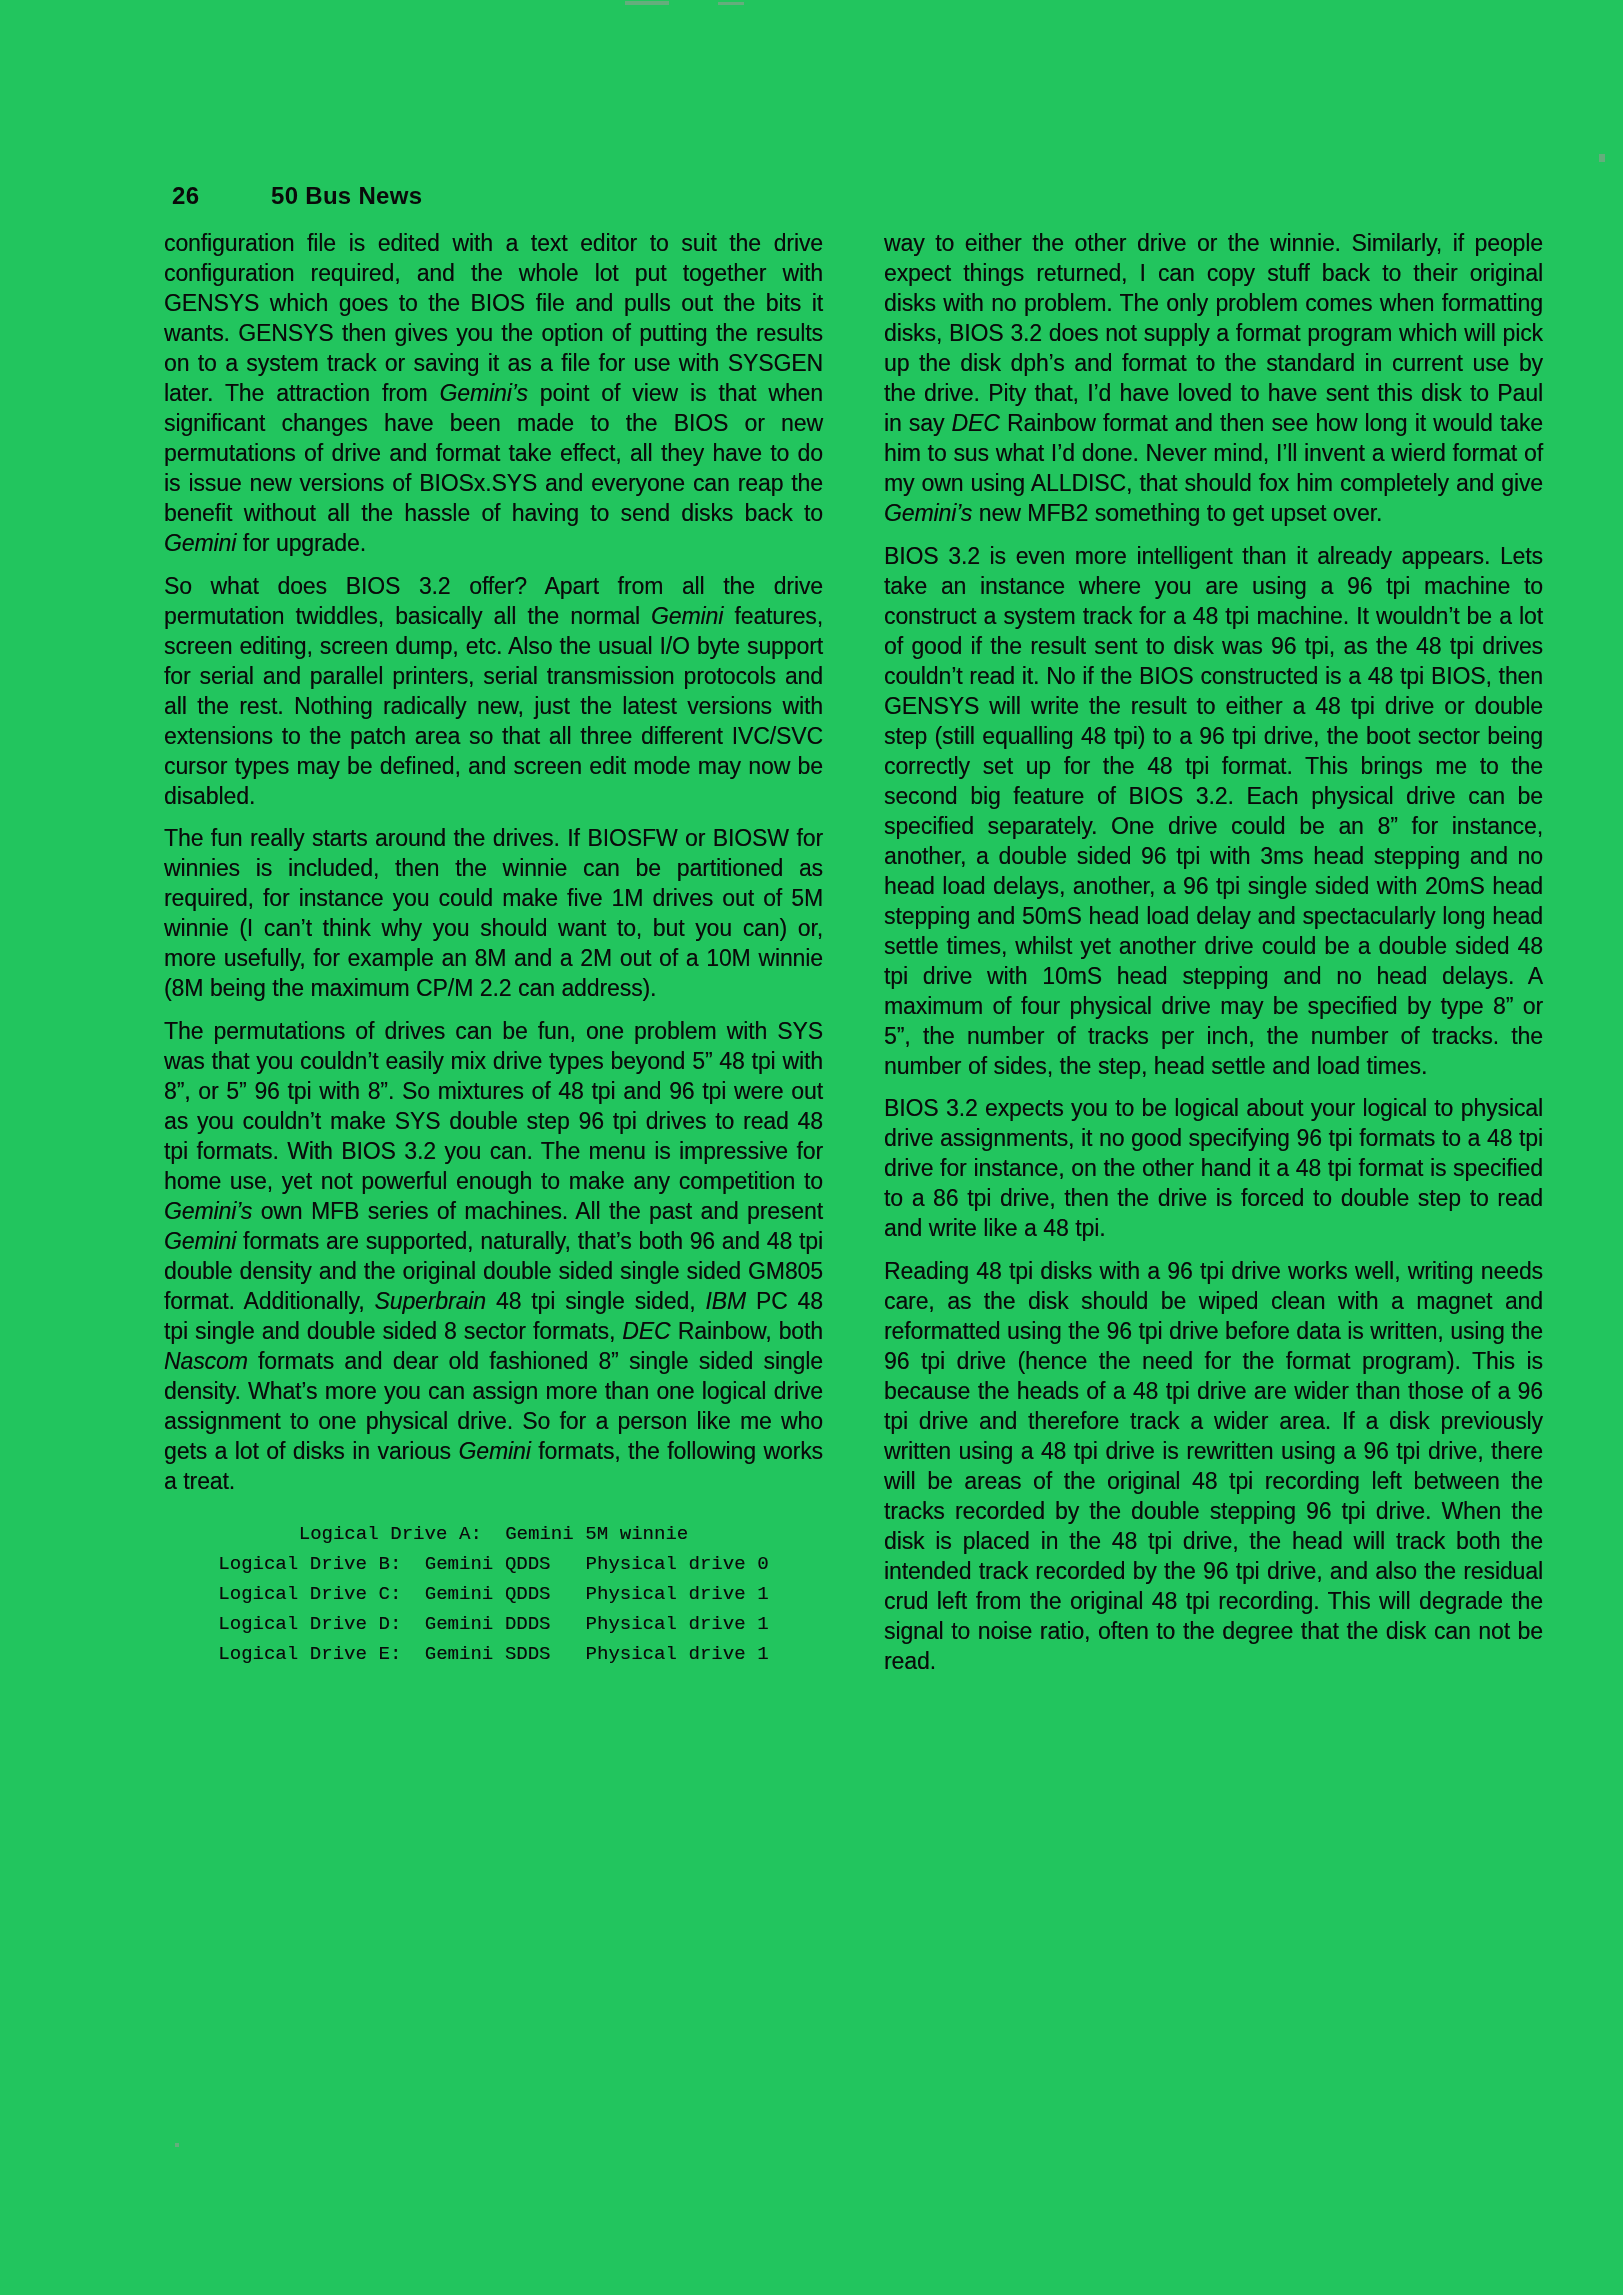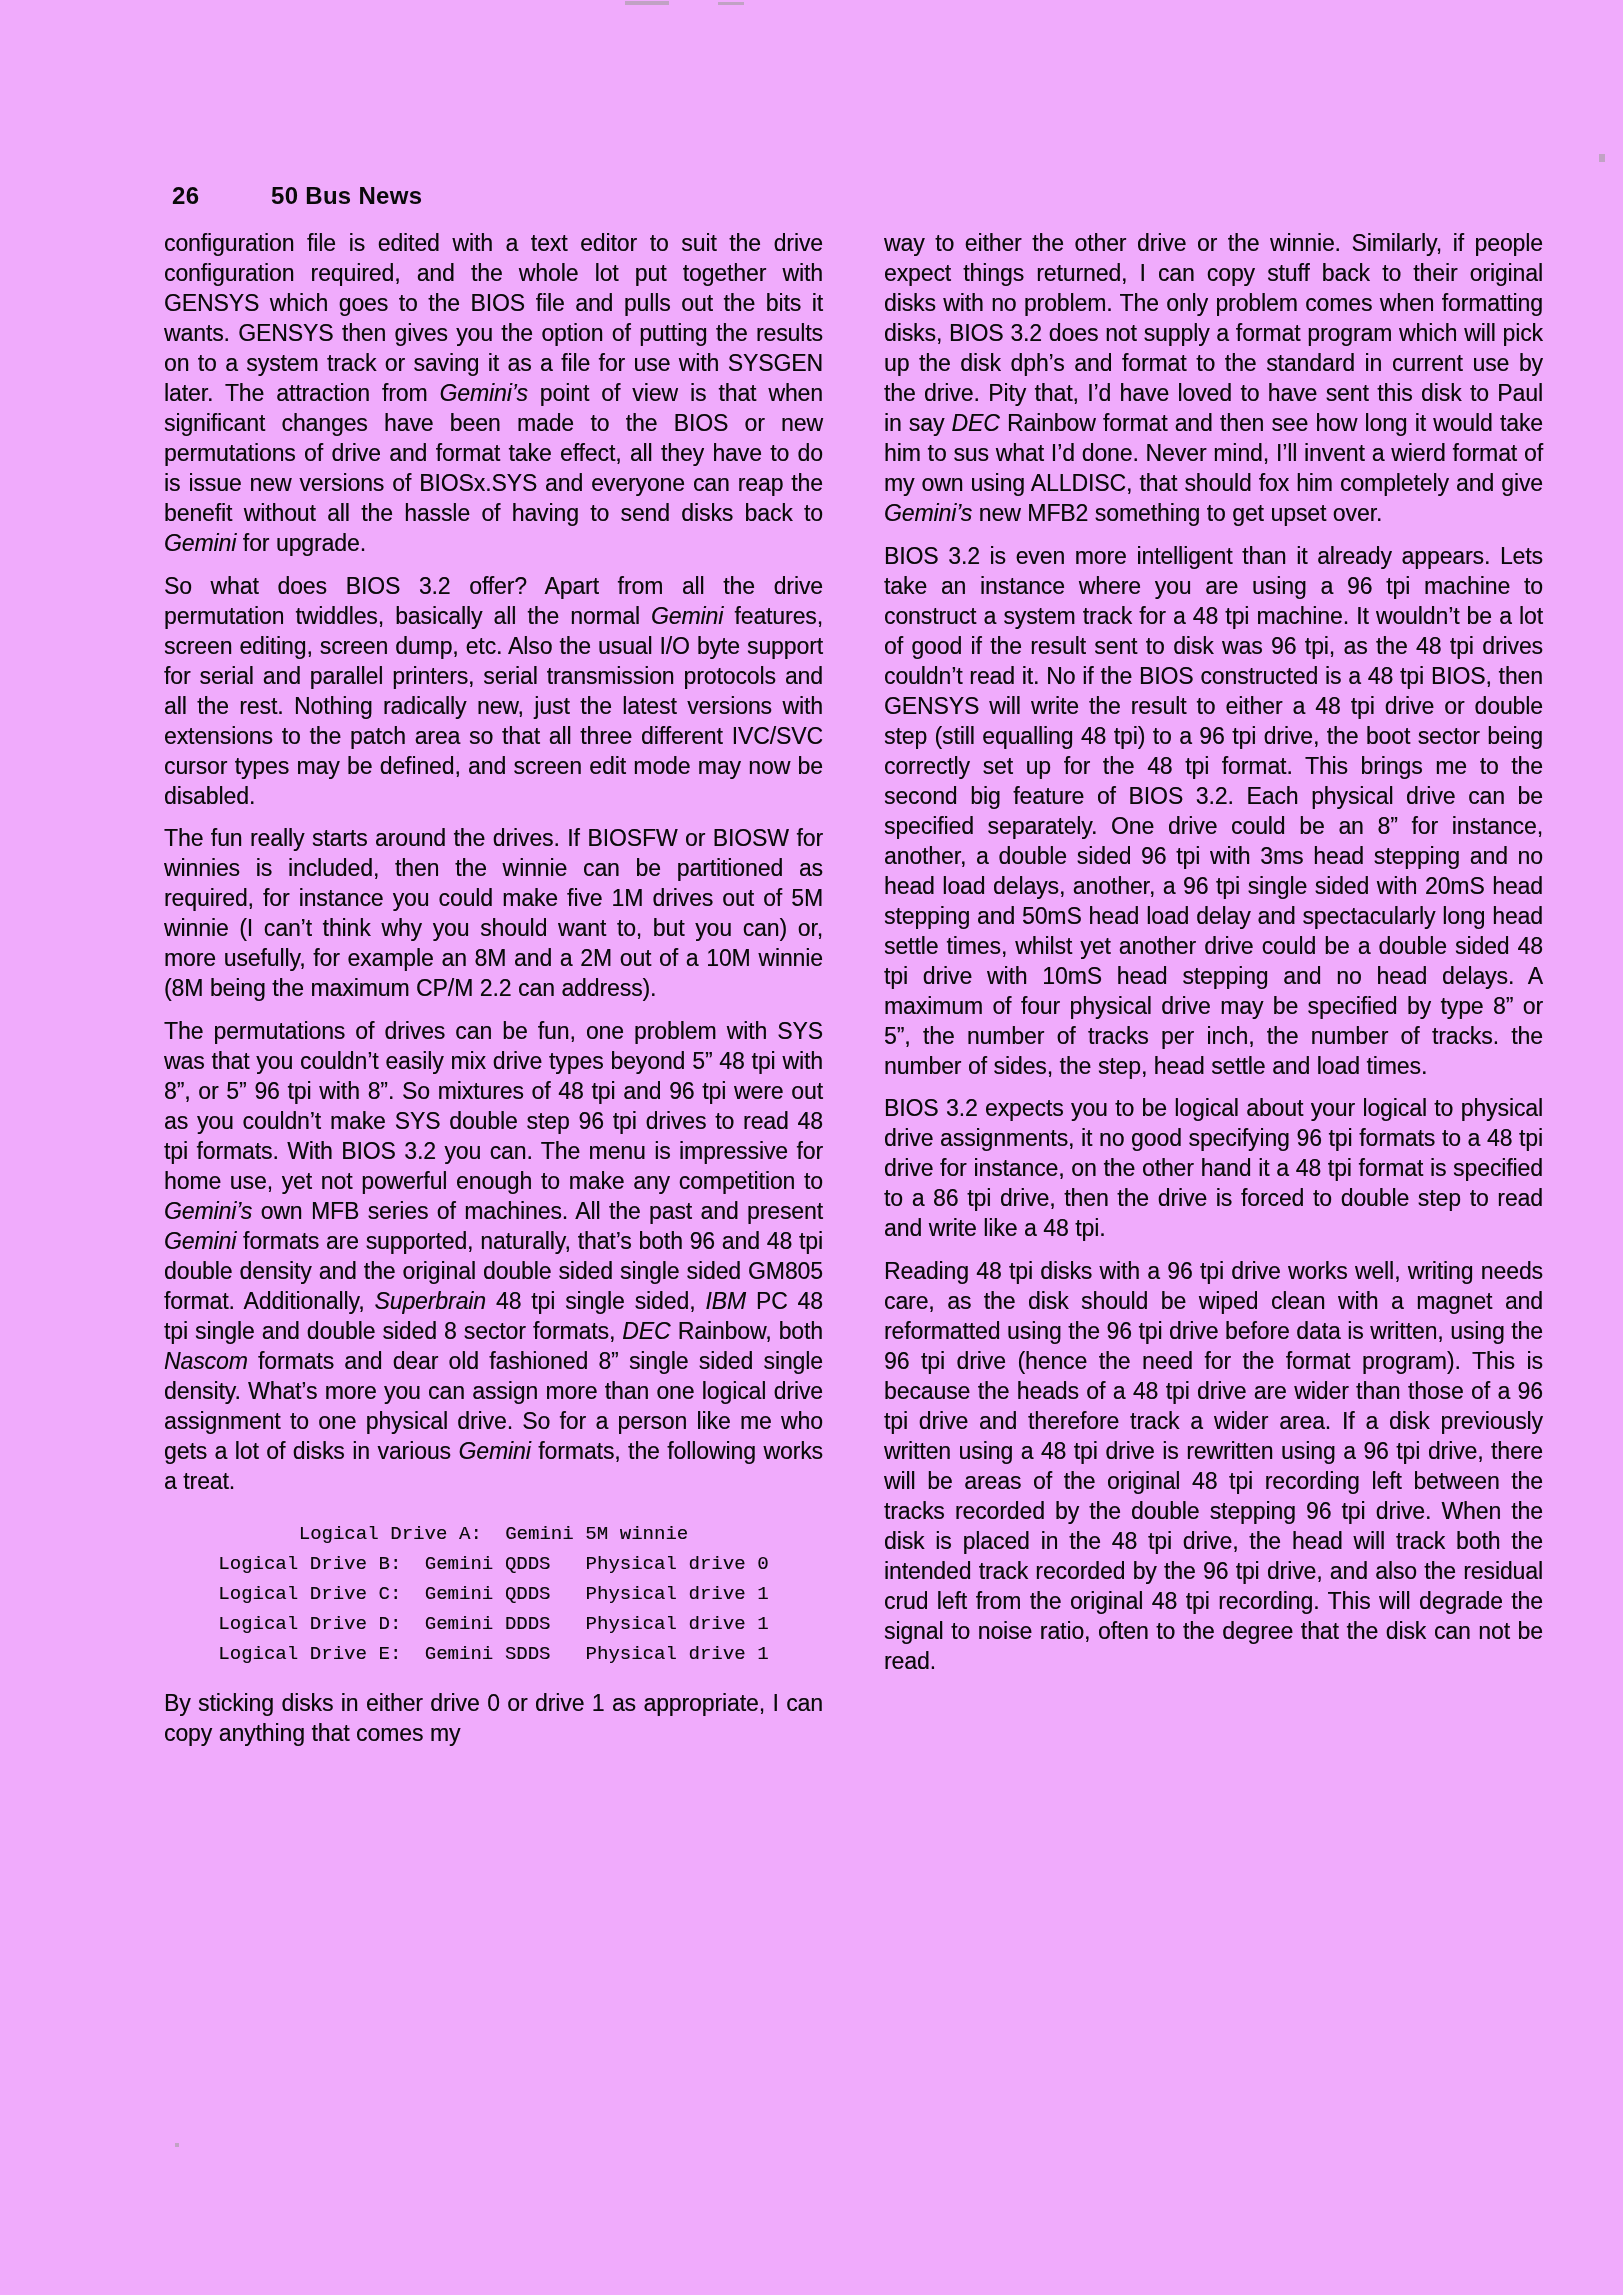--- a/index.html
+++ b/index.html
@@ -1,20 +1,20 @@
 <!DOCTYPE html>
 <html style="font-size:11px"><head>
 <meta charset="utf-8">
 <style>
   html, body { margin: 0; padding: 0; background: #ffffff; }
   .page {
     position: relative;
     width: 1624px;
     height: 2295px;
-    background: #f0abfc;
+    background: #22c55e;
     color: #0a0a0a;
     font-family: "Liberation Sans", "DejaVu Sans", sans-serif;
     overflow: hidden;
   }
   .header {
     position: absolute;
     top: 182px;
     left: 172px;
     display: flex;
     align-items: baseline;
@@ -75,21 +75,20 @@
     <div class="column">
         <p class="para"><span>configuration file is edited with a text editor to suit the drive configuration required, and the whole lot put together with GENSYS which goes to the BIOS file and pulls out the bits it wants. GENSYS then gives you the option of putting the results on to a system track or saving it as a file for use with SYSGEN later. The attraction from </span><em>Gemini’s</em><span> point of view is that when significant changes have been made to the BIOS or new permutations of drive and format take effect, all they have to do is issue new versions of BIOSx.SYS and everyone can reap the benefit without all the hassle of having to send disks back to </span><em>Gemini</em><span> for upgrade.</span></p>
         <p class="para"><span>So what does BIOS 3.2 offer? Apart from all the drive permutation twiddles, basically all the normal </span><em>Gemini</em><span> features, screen editing, screen dump, etc. Also the usual I/O byte support for serial and parallel printers, serial transmission protocols and all the rest. Nothing radically new, just the latest versions with extensions to the patch area so that all three different IVC/SVC cursor types may be defined, and screen edit mode may now be disabled.</span></p>
         <p class="para"><span>The fun really starts around the drives. If BIOSFW or BIOSW for winnies is included, then the winnie can be partitioned as required, for instance you could make five 1M drives out of 5M winnie (I can’t think why you should want to, but you can) or, more usefully, for example an 8M and a 2M out of a 10M winnie (8M being the maximum CP/M 2.2 can address).</span></p>
         <p class="para"><span>The permutations of drives can be fun, one problem with SYS was that you couldn’t easily mix drive types beyond 5” 48 tpi with 8”, or 5” 96 tpi with 8”. So mixtures of 48 tpi and 96 tpi were out as you couldn’t make SYS double step 96 tpi drives to read 48 tpi formats. With BIOS 3.2 you can. The menu is impressive for home use, yet not powerful enough to make any competition to </span><em>Gemini’s</em><span> own MFB series of machines. All the past and present </span><em>Gemini</em><span> formats are supported, naturally, that’s both 96 and 48 tpi double density and the original double sided single sided GM805 format. Additionally, </span><em>Superbrain</em><span> 48 tpi single sided, </span><em>IBM</em><span> PC 48 tpi single and double sided 8 sector formats, </span><em>DEC</em><span> Rainbow, both </span><em>Nascom</em><span> formats and dear old fashioned 8” single sided single density. What’s more you can assign more than one logical drive assignment to one physical drive. So for a person like me who gets a lot of disks in various </span><em>Gemini</em><span> formats, the following works a treat.</span></p>
         <pre class="mono">Logical Drive A:  Gemini 5M winnie
 Logical Drive B:  Gemini QDDS   Physical drive 0
 Logical Drive C:  Gemini QDDS   Physical drive 1
 Logical Drive D:  Gemini DDDS   Physical drive 1
 Logical Drive E:  Gemini SDDS   Physical drive 1</pre>
-        <p class="para"><span>By sticking disks in either drive 0 or drive 1 as appropriate, I can copy anything that comes my</span></p>
       </div>
     <div class="column">
         <p class="para"><span>way to either the other drive or the winnie. Similarly, if people expect things returned, I can copy stuff back to their original disks with no problem. The only problem comes when formatting disks, BIOS 3.2 does not supply a format program which will pick up the disk dph’s and format to the standard in current use by the drive. Pity that, I’d have loved to have sent this disk to Paul in say </span><em>DEC</em><span> Rainbow format and then see how long it would take him to sus what I’d done. Never mind, I’ll invent a wierd format of my own using ALLDISC, that should fox him completely and give </span><em>Gemini’s</em><span> new MFB2 something to get upset over.</span></p>
         <p class="para"><span>BIOS 3.2 is even more intelligent than it already appears. Lets take an instance where you are using a 96 tpi machine to construct a system track for a 48 tpi machine. It wouldn’t be a lot of good if the result sent to disk was 96 tpi, as the 48 tpi drives couldn’t read it. No if the BIOS constructed is a 48 tpi BIOS, then GENSYS will write the result to either a 48 tpi drive or double step (still equalling 48 tpi) to a 96 tpi drive, the boot sector being correctly set up for the 48 tpi format. This brings me to the second big feature of BIOS 3.2. Each physical drive can be specified separately. One drive could be an 8” for instance, another, a double sided 96 tpi with 3ms head stepping and no head load delays, another, a 96 tpi single sided with 20mS head stepping and 50mS head load delay and spectacularly long head settle times, whilst yet another drive could be a double sided 48 tpi drive with 10mS head stepping and no head delays. A maximum of four physical drive may be specified by type 8” or 5”, the number of tracks per inch, the number of tracks. the number of sides, the step, head settle and load times.</span></p>
         <p class="para"><span>BIOS 3.2 expects you to be logical about your logical to physical drive assignments, it no good specifying 96 tpi formats to a 48 tpi drive for instance, on the other hand it a 48 tpi format is specified to a 86 tpi drive, then the drive is forced to double step to read and write like a 48 tpi.</span></p>
         <p class="para"><span>Reading 48 tpi disks with a 96 tpi drive works well, writing needs care, as the disk should be wiped clean with a magnet and reformatted using the 96 tpi drive before data is written, using the 96 tpi drive (hence the need for the format program). This is because the heads of a 48 tpi drive are wider than those of a 96 tpi drive and therefore track a wider area. If a disk previously written using a 48 tpi drive is rewritten using a 96 tpi drive, there will be areas of the original 48 tpi recording left between the tracks recorded by the double stepping 96 tpi drive. When the disk is placed in the 48 tpi drive, the head will track both the intended track recorded by the 96 tpi drive, and also the residual crud left from the original 48 tpi recording. This will degrade the signal to noise ratio, often to the degree that the disk can not be read.</span></p>
       </div>
   </div>
 
 </div>

